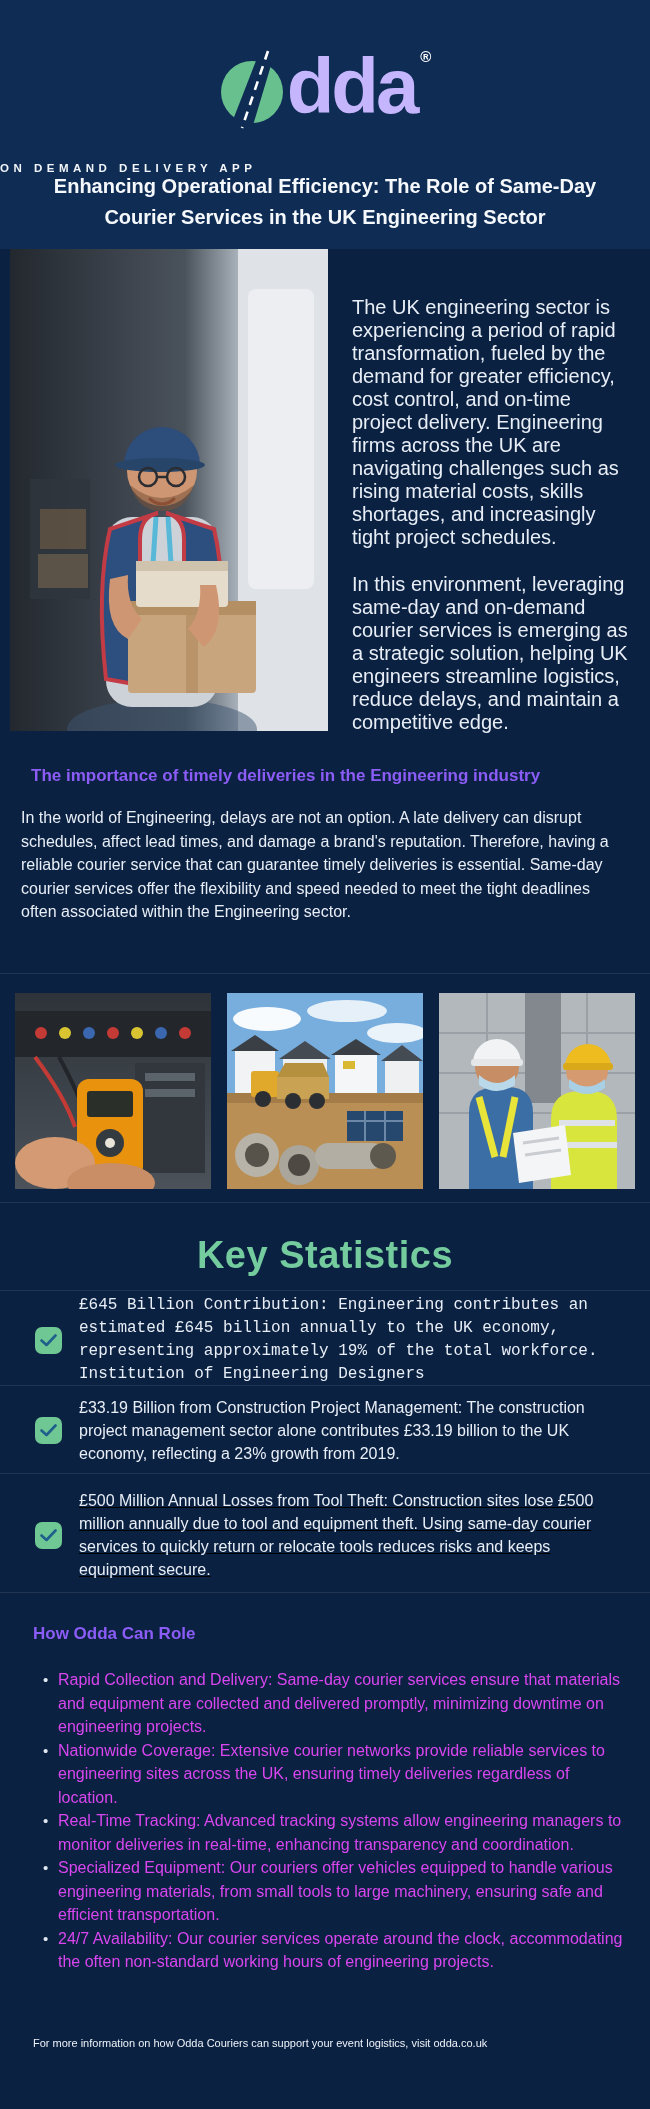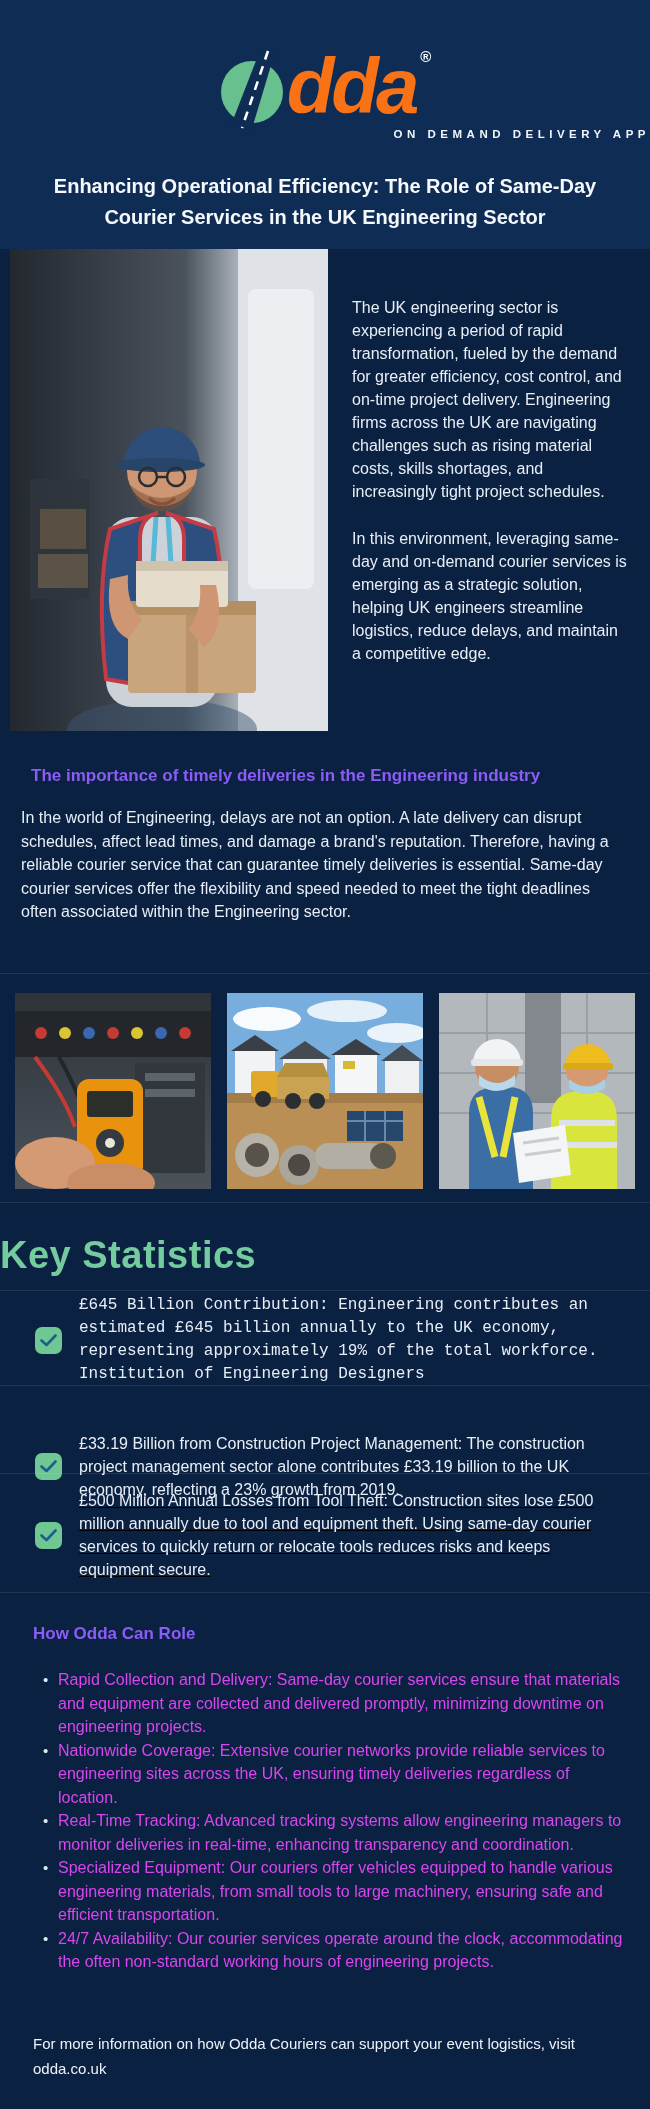--- a/index.html
+++ b/index.html
@@ -3,55 +3,55 @@
 <meta charset="utf-8">
 <style>
   html,body{margin:0;padding:0;background:#0b2142;}
   #page{position:relative;width:650px;height:2109px;background:#0b2142;overflow:hidden;
         font-family:"Liberation Sans","DejaVu Sans",sans-serif;}
 
   
   .header{position:absolute;top:0;left:0;width:650px;height:249px;background:#0f2c55;}
   .logo-row{position:absolute;top:46px;left:0;width:650px;display:flex;justify-content:center;align-items:flex-start;}
   .logo-o{width:66px;height:86px;margin-right:2px;}
-  .logo-text{font-size:78px;font-weight:700;color:#f97316;line-height:80px;letter-spacing:-3px;font-style:italic;}
+  .logo-text{font-size:78px;font-weight:700;color:#c4b5fd;line-height:80px;letter-spacing:-3px;}
   .logo-reg{color:#ffffff;font-size:15px;margin-top:2px;margin-left:4px;font-weight:700;}
-  .tagline{position:absolute;top:128px;left:0;width:650px;text-align:right;color:#f2f6fa;
+  .tagline{position:absolute;top:162px;left:0;width:650px;text-align:left;color:#f2f6fa;
            font-size:11.5px;letter-spacing:4.5px;font-weight:600;}
   .title{position:absolute;top:171px;left:25px;width:600px;text-align:center;color:#f6f9fc;
          font-size:20px;line-height:31px;font-weight:600;}
 
   
   .main-photo{position:absolute;top:249px;left:10px;width:318px;height:482px;}
-  .intro-text{position:absolute;top:296px;left:352px;width:278px;color:#e8eef6;font-size:16px;line-height:23px;}
+  .intro-text{position:absolute;top:296px;left:352px;width:278px;color:#e8eef6;font-size:20px;line-height:23px;}
   .intro-text .p2{margin-top:24px;}
 
   .h-green{color:#8b5cf6;font-weight:700;font-size:17px;}
   .heading-importance{position:absolute;top:766px;left:31px;width:600px;}
   .para-importance{position:absolute;top:806px;left:21px;width:598px;color:#e8eef6;font-size:16px;line-height:23.5px;}
 
   .divider{position:absolute;left:0;width:650px;height:1px;background:rgba(255,255,255,0.09);}
 
   .gallery-photo{position:absolute;top:993px;width:196px;height:196px;}
   .gp1{left:15px;} .gp2{left:227px;} .gp3{left:439px;}
 
-  .stats-title{position:absolute;top:1234px;left:0;width:650px;text-align:left;color:#74cb9e;
+  .stats-title{position:absolute;top:1234px;left:0;width:650px;text-align:center;color:#74cb9e;
                font-size:38px;font-weight:600;letter-spacing:0.5px;}
   .stat-row{position:absolute;left:35px;width:580px;display:flex;align-items:center;}
-  .sr1{top:1300px;height:80px;font-family:Liberation Mono, monospace;} .sr2{top:1394px;height:72px;margin-top:36px;} .sr3{top:1486px;height:98px;text-decoration:underline;}
+  .sr1{top:1300px;height:80px;font-family:Liberation Mono, monospace;} .sr2{top:1394px;height:72px;} .sr3{top:1486px;height:98px;text-decoration:underline;}
   .check{width:27px;height:27px;border-radius:7px;background:#6fc794;flex:0 0 27px;margin-right:17px;
          display:flex;align-items:center;justify-content:center;}
   .stat-text{color:#e8eef6;font-size:16px;line-height:23px;width:536px;}
 
   .heading-help{position:absolute;top:1624px;left:33px;width:400px;}
   .bullets{position:absolute;top:1668px;left:40px;width:588px;color:#d946ef;font-size:16px;line-height:23.5px;}
   .bullets .li{padding-left:18px;position:relative;}
   .bullets .li::before{content:"\2022";position:absolute;left:3px;top:0;color:#dfe7f1;font-size:15px;}
 
-  .footer-note{position:absolute;top:2031px;left:33px;width:548px;color:#eef3f9;font-size:15px;line-height:25px;}
+  .footer-note{position:absolute;top:2031px;left:33px;width:548px;color:#eef3f9;font-size:11px;line-height:25px;}
 </style>
 </head>
 <body>
 
 <div id="page">
 
   <div class="header">
     <div class="logo-row">
       <svg class="logo-o" viewBox="0 0 66 86">
         <circle cx="33" cy="46" r="31" fill="#68c08e"></circle>

